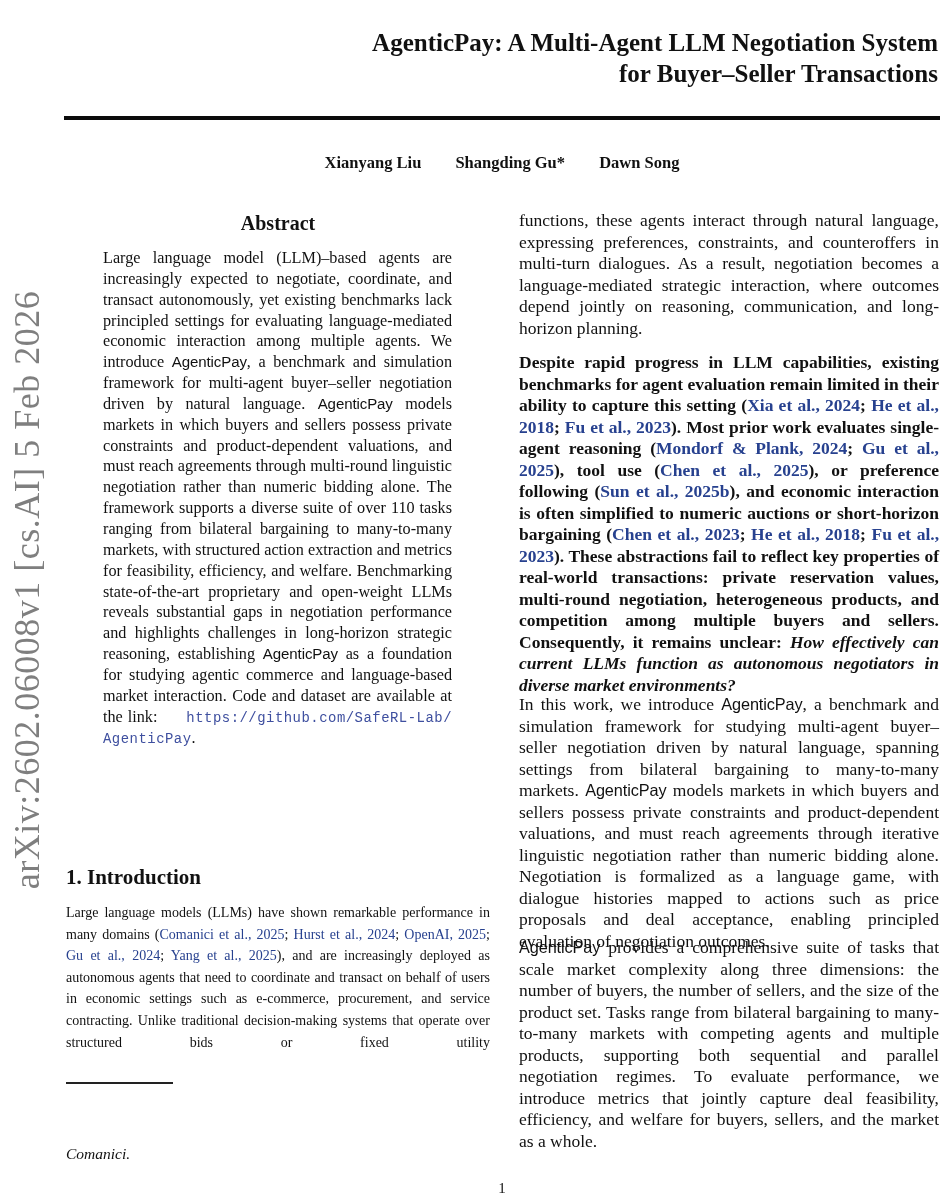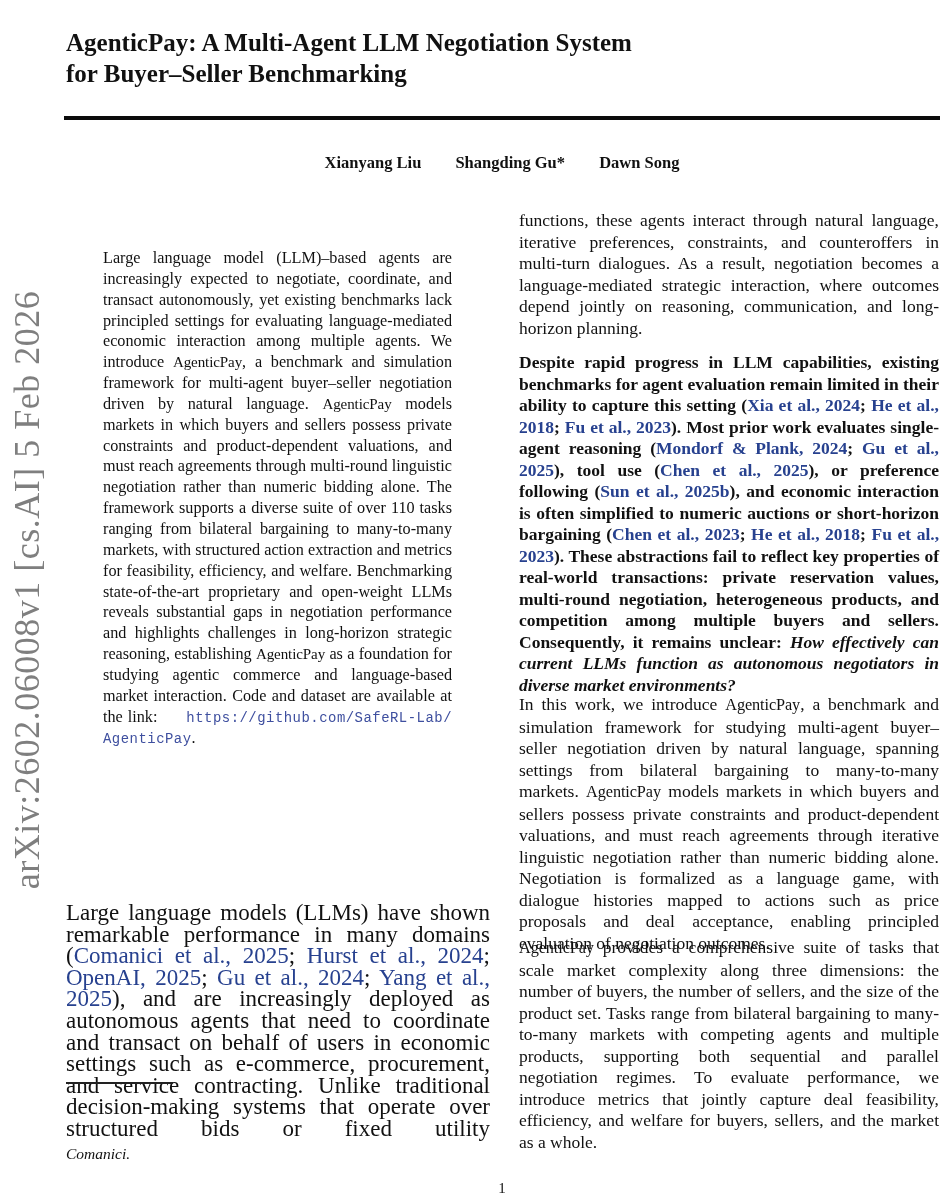--- a/index.html
+++ b/index.html
@@ -16,21 +16,21 @@
 
   .arxiv-banner{
     position:absolute;left:27px;top:590px;
     transform:translate(-50%,-50%) rotate(-90deg);
     white-space:nowrap;font-size:36px;color:var(--banner);
     letter-spacing:0.5px;
   }
 
   .paper-title{
     position:absolute;left:66px;top:27px;width:872px;
-    text-align:left;font-weight:bold;font-size:25px;line-height:31px;
+    text-align:right;font-weight:bold;font-size:25px;line-height:31px;
   }
   .title-rule{
     position:absolute;left:64px;top:116px;width:876px;height:4px;background:#0b0b0b;
   }
   .authors-row{
     position:absolute;left:66px;top:153px;width:872px;
     text-align:center;font-weight:bold;font-size:16.5px;
   }
   .author{display:inline-block;margin:0 15px;}
 
@@ -41,21 +41,21 @@
   .abstract-text{
     position:absolute;left:103px;top:248px;width:349px;
     font-size:16.2px;line-height:20.85px;text-align:justify;
   }
   .section-heading{
     position:absolute;left:66px;top:865px;width:424px;
     font-weight:bold;font-size:21px;
   }
   .intro-par{
     position:absolute;left:66px;top:902px;width:424px;
-    font-size:23px;line-height:21.6px;text-align:justify;text-align-last:justify;
+    font-size:14px;line-height:21.6px;text-align:justify;text-align-last:justify;
   }
   .footnote-rule{
     position:absolute;left:66px;top:1082px;width:107px;height:1.5px;background:#222;
   }
   .footnote-text{
     position:absolute;left:66px;top:1087px;width:424px;
     font-size:14px;line-height:18px;text-align:justify;text-indent:15px;
   }
   .preprint-note{
     position:absolute;left:66px;top:1145px;width:424px;
@@ -69,52 +69,54 @@
   .rcol-p1{top:210px;text-align-last:left;}
   .rcol-p2{top:352px;font-weight:bold;}
   .rcol-p3{top:694px;}
   .rcol-p4{top:937px;}
 
   .page-number{
     position:absolute;left:66px;top:1180px;width:872px;
     text-align:center;font-size:15px;
   }
 
-  .seg-sans{font-family:Liberation Serif, serif;font-size:0.93em;letter-spacing:-0.1px;}
+  .seg-sans{font-family:Liberation Sans, sans-serif;font-size:0.93em;letter-spacing:-0.1px;}
   .seg-link{color:var(--link);}
   .seg-italic{font-style:italic;}
   .seg-monolink{font-family:Liberation Mono, monospace;
                 color:var(--url);font-size:0.86em;word-break:break-all;letter-spacing:0.5px;margin-left:24px;}
 </style>
 </head>
 <body>
 
 <div class="page">
 
   <div class="arxiv-banner">arXiv:2602.06008v1  [cs.AI]  5 Feb 2026</div>
 
-  <h1 class="paper-title"><span>AgenticPay: A Multi-Agent LLM Negotiation System</span><br><span>for Buyer–Seller Benchmarking</span></h1>
+  <h1 class="paper-title"><span>AgenticPay: A Multi-Agent LLM Negotiation System</span><br><span>for Buyer–Seller Transactions</span></h1>
 
   <div class="title-rule"></div>
 
   <div class="authors-row">
     <span class="author">Xianyang Liu</span>
     <span class="author">Shangding Gu*</span>
     <span class="author">Dawn Song</span>
   </div>
 
+  <h2 class="abstract-heading">Abstract</h2>
 
   <div class="abstract-text"><span>Large language model (LLM)–based agents are increasingly expected to negotiate, coordinate, and transact autonomously, yet existing benchmarks lack principled settings for evaluating language-mediated economic interaction among multiple agents. We introduce </span><span class="seg-sans">AgenticPay</span><span>, a benchmark and simulation framework for multi-agent buyer–seller negotiation driven by natural language. </span><span class="seg-sans">AgenticPay</span><span> models markets in which buyers and sellers possess private constraints and product-dependent valuations, and must reach agreements through multi-round linguistic negotiation rather than numeric bidding alone. The framework supports a diverse suite of over 110 tasks ranging from bilateral bargaining to many-to-many markets, with structured action extraction and metrics for feasibility, efficiency, and welfare. Benchmarking state-of-the-art proprietary and open-weight LLMs reveals substantial gaps in negotiation performance and highlights challenges in long-horizon strategic reasoning, establishing </span><span class="seg-sans">AgenticPay</span><span> as a foundation for studying agentic commerce and language-based market interaction. Code and dataset are available at the link: </span><span class="seg-monolink">https://github.com/SafeRL-Lab/AgenticPay</span><span>.</span></div>
 
+  <h2 class="section-heading">1. Introduction</h2>
 
   <div class="intro-par"><span>Large language models (LLMs) have shown remarkable performance in many domains (</span><span class="seg-link">Comanici et al., 2025</span><span>; </span><span class="seg-link">Hurst et al., 2024</span><span>; </span><span class="seg-link">OpenAI, 2025</span><span>; </span><span class="seg-link">Gu et al., 2024</span><span>; </span><span class="seg-link">Yang et al., 2025</span><span>), and are increasingly deployed as autonomous agents that need to coordinate and transact on behalf of users in economic settings such as e-commerce, procurement, and service contracting. Unlike traditional decision-making systems that operate over structured bids or fixed utility</span></div>
 
   <div class="footnote-rule"></div>
   <div class="preprint-note">Comanici.</div>
 
-  <div class="rcol-par rcol-p1"><span>functions, these agents interact through natural language, iterative preferences, constraints, and counteroffers in multi-turn dialogues. As a result, negotiation becomes a language-mediated strategic interaction, where outcomes depend jointly on reasoning, communication, and long-horizon planning.</span></div>
+  <div class="rcol-par rcol-p1"><span>functions, these agents interact through natural language, expressing preferences, constraints, and counteroffers in multi-turn dialogues. As a result, negotiation becomes a language-mediated strategic interaction, where outcomes depend jointly on reasoning, communication, and long-horizon planning.</span></div>
   <div class="rcol-par rcol-p2"><span>Despite rapid progress in LLM capabilities, existing benchmarks for agent evaluation remain limited in their ability to capture this setting (</span><span class="seg-link">Xia et al., 2024</span><span>; </span><span class="seg-link">He et al., 2018</span><span>; </span><span class="seg-link">Fu et al., 2023</span><span>). Most prior work evaluates single-agent reasoning (</span><span class="seg-link">Mondorf &amp; Plank, 2024</span><span>; </span><span class="seg-link">Gu et al., 2025</span><span>), tool use (</span><span class="seg-link">Chen et al., 2025</span><span>), or preference following (</span><span class="seg-link">Sun et al., 2025b</span><span>), and economic interaction is often simplified to numeric auctions or short-horizon bargaining (</span><span class="seg-link">Chen et al., 2023</span><span>; </span><span class="seg-link">He et al., 2018</span><span>; </span><span class="seg-link">Fu et al., 2023</span><span>). These abstractions fail to reflect key properties of real-world transactions: private reservation values, multi-round negotiation, heterogeneous products, and competition among multiple buyers and sellers. Consequently, it remains unclear: </span><span class="seg-italic">How effectively can current LLMs function as autonomous negotiators in diverse market environments?</span></div>
   <div class="rcol-par rcol-p3"><span>In this work, we introduce </span><span class="seg-sans">AgenticPay</span><span>, a benchmark and simulation framework for studying multi-agent buyer–seller negotiation driven by natural language, spanning settings from bilateral bargaining to many-to-many markets. </span><span class="seg-sans">AgenticPay</span><span> models markets in which buyers and sellers possess private constraints and product-dependent valuations, and must reach agreements through iterative linguistic negotiation rather than numeric bidding alone. Negotiation is formalized as a language game, with dialogue histories mapped to actions such as price proposals and deal acceptance, enabling principled evaluation of negotiation outcomes.</span></div>
   <div class="rcol-par rcol-p4"><span class="seg-sans">AgenticPay</span><span> provides a comprehensive suite of tasks that scale market complexity along three dimensions: the number of buyers, the number of sellers, and the size of the product set. Tasks range from bilateral bargaining to many-to-many markets with competing agents and multiple products, supporting both sequential and parallel negotiation regimes. To evaluate performance, we introduce metrics that jointly capture deal feasibility, efficiency, and welfare for buyers, sellers, and the market as a whole.</span></div>
 
   <div class="page-number">1</div>
 
 </div>
 
 </body></html>

